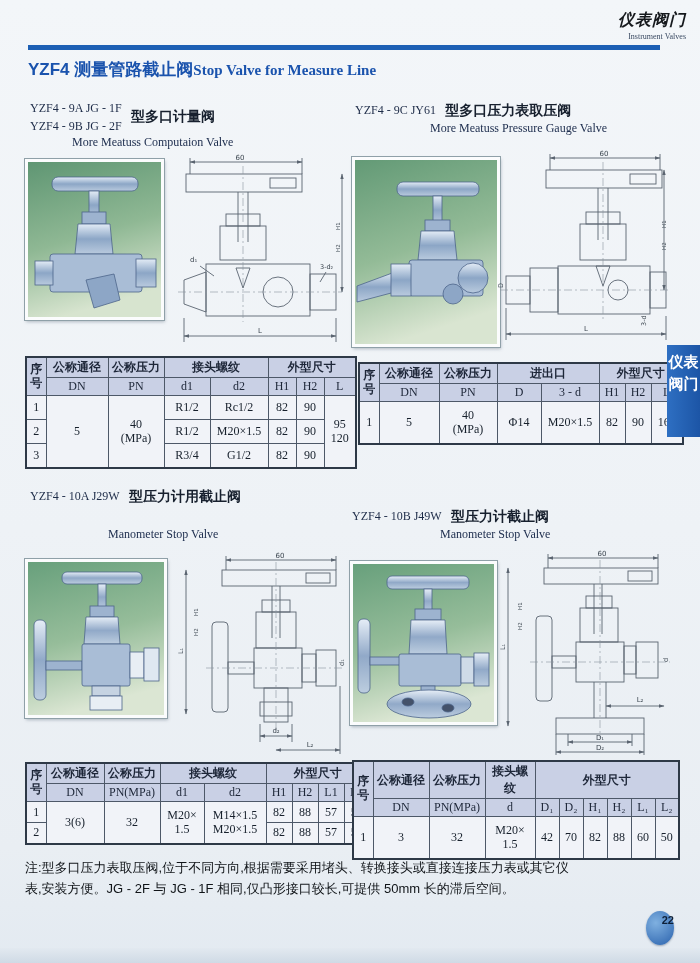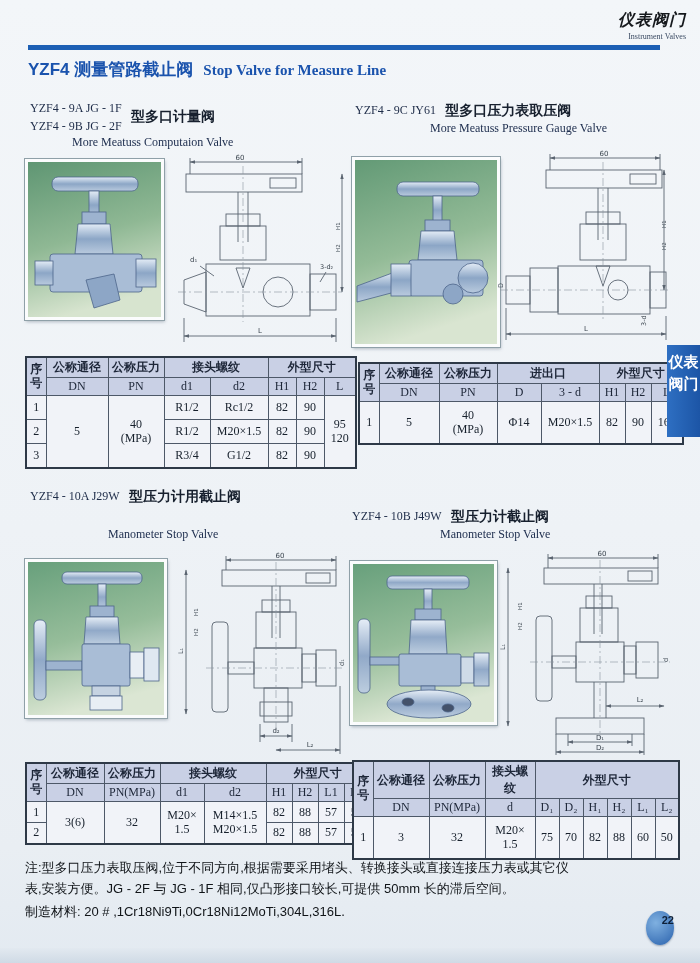--- a/index.html
+++ b/index.html
@@ -6,21 +6,21 @@
   .page{position:relative;width:700px;height:963px;overflow:hidden;
     background:linear-gradient(180deg,#f3f6f9 0%,#eef2f6 55%,#e9eef3 88%,#e3eaf1 100%);
     font-family:"Liberation Sans",sans-serif;color:#222;}
   .abs{position:absolute;}
   
   .corner{right:14px;top:10px;text-align:right;}
   .corner-cn{font-size:16px;font-weight:bold;font-style:italic;color:#15181c;letter-spacing:1px;}
   .corner-en{font-size:8px;color:#3a4a62;font-family:"Liberation Serif",serif;margin-top:1px;}
   .rule{left:28px;top:45px;width:632px;height:5px;background:#1c5fb4;}
   .pagetitle{left:28px;top:58px;font-size:17px;font-weight:bold;color:#1a53ad;white-space:nowrap;}
-  .pagetitle .en{font-family:"Liberation Serif",serif;font-size:15px;font-weight:bold;margin-left:10px;}
+  .pagetitle .en{font-family:"Liberation Serif",serif;font-size:15px;font-weight:bold;}
   
   .sec{font-size:12px;color:#1e2c48;}
   .codecol{display:inline-block;vertical-align:middle;font-family:"Liberation Serif",serif;line-height:1.5;}
   .secname{display:inline-block;vertical-align:middle;font-size:14px;font-weight:bold;color:#17202e;margin-left:6px;}
   .secsub{font-family:"Liberation Serif",serif;font-size:12px;color:#203050;}
   .codeline{font-family:"Liberation Serif",serif;}
   
   .photo{border:3px solid #fbfcfd;outline:1px solid #8fa0a8;box-shadow:1px 2px 3px rgba(60,80,100,.35);}
   .photo svg{display:block;}
   
@@ -583,33 +583,32 @@
       <th class="sub">H₂</th>
       <th class="sub">L₁</th>
       <th class="sub">L₂</th>
     </tr>
     <tr style="height:42px">
       <td>1</td>
       <td>3</td>
       <td>32</td>
       <td class="pre">M20×
 1.5</td>
-      <td>75</td>
+      <td>42</td>
       <td>70</td>
       <td>82</td>
       <td>88</td>
       <td>60</td>
       <td>50</td>
     </tr>
   </tbody>
     </table>
 
   <div class="abs notes">
     <div>注:型多口压力表取压阀,位于不同方向,根据需要采用堵头、转换接头或直接连接压力表或其它仪</div>
     <div>表,安装方便。JG - 2F 与 JG - 1F 相同,仅凸形接口较长,可提供 50mm 长的滞后空间。</div>
-    <div class="mat">制造材料: 20 # ,1Cr18Ni9Ti,0Cr18Ni12MoTi,304L,316L.</div>
   </div>
 
   <div class="abs badge">22</div>
 
   <div class="abs bottomband"></div>
 
 </div>
 
 </body></html>

